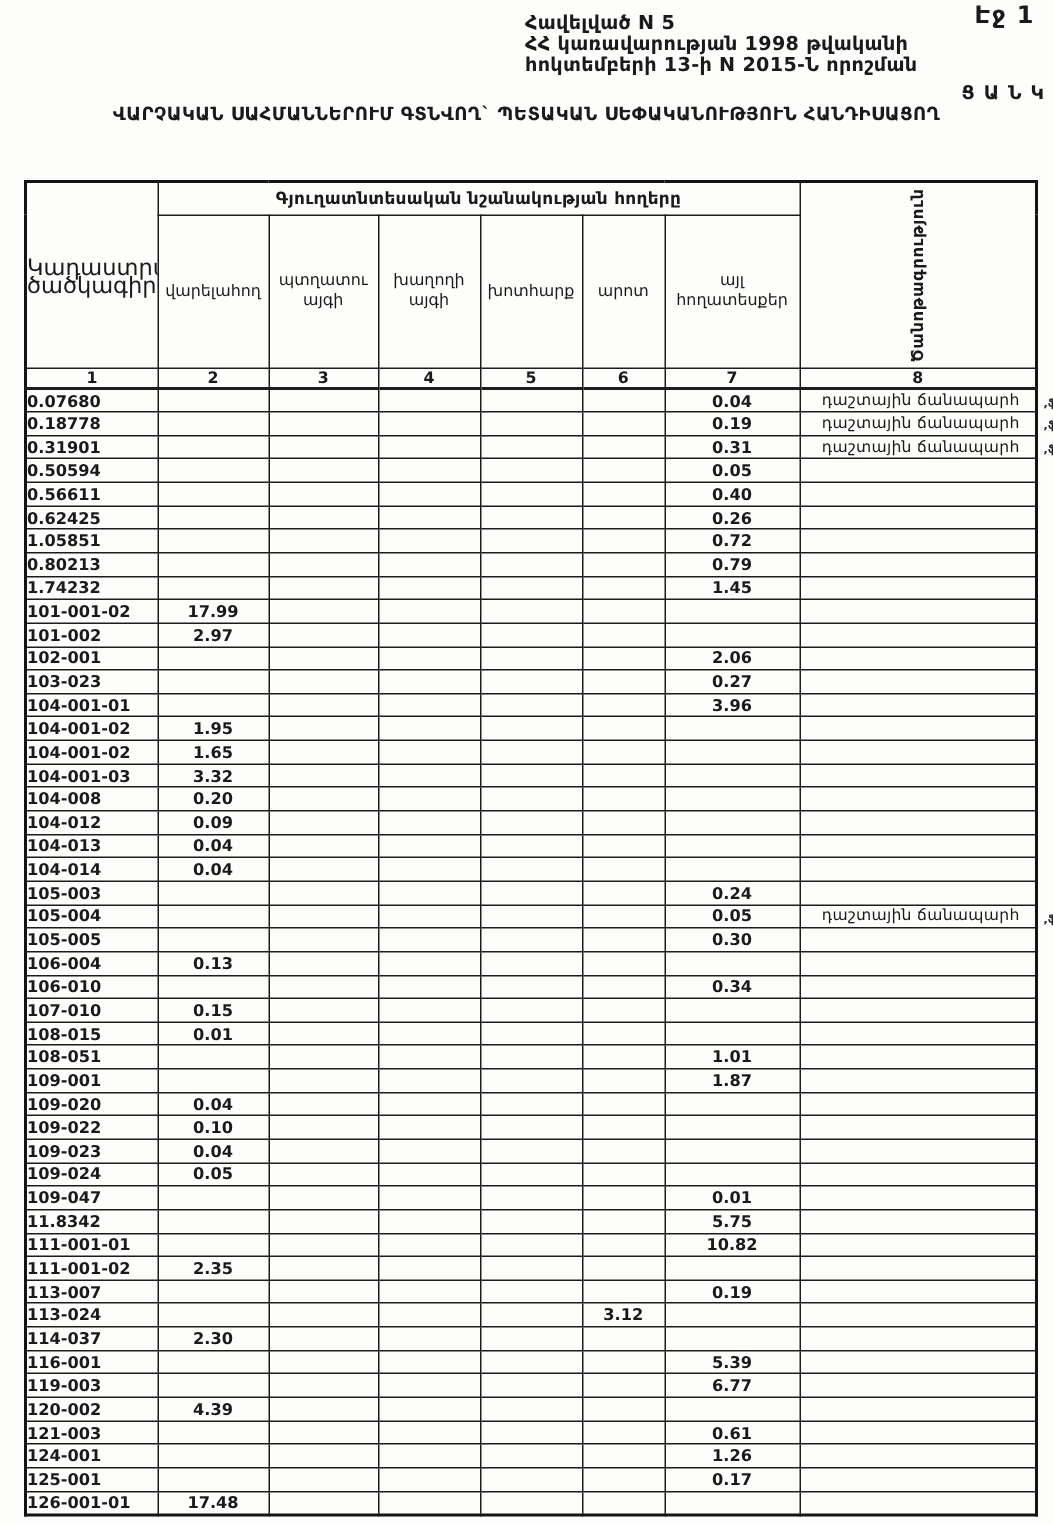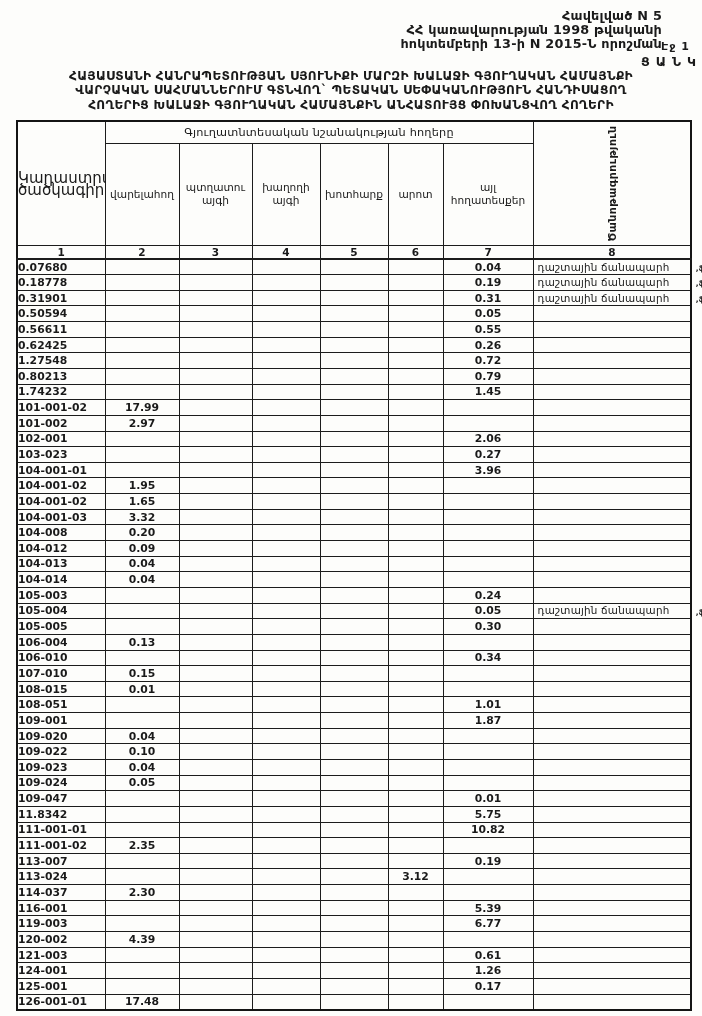--- a/index.html
+++ b/index.html
@@ -8,25 +8,25 @@
     position:relative;
     width:702px;height:1016px;
     margin:0 auto;
     background:#fdfdfb;
     font-family:"DejaVu Sans",sans-serif;
     color:#1a1a1a;
     overflow:hidden;
   }
   .page-label{
     position:absolute;top:0px;right:12px;
-    font-size:11px;font-weight:bold;letter-spacing:1px;margin-top:40px;
+    font-size:16px;font-weight:bold;letter-spacing:1px;
   }
   .appendix{
     position:absolute;top:9px;left:350px;width:312px;
-    text-align:right;font-size:12.8px;font-weight:bold;line-height:14px;
+    text-align:left;font-size:12.8px;font-weight:bold;line-height:14px;
     letter-spacing:0.2px;
   }
   .doc-heading{
     position:absolute;top:54px;left:0;width:100%;
     text-align:right;font-size:12.6px;font-weight:bold;letter-spacing:6px;
   }
   .doc-title{
     position:absolute;top:69px;left:0;width:100%;
     text-align:center;font-size:12.1px;font-weight:bold;line-height:14.4px;
     letter-spacing:0.3px;
@@ -44,21 +44,21 @@
     vertical-align:middle;
   }
   tr.group-row{height:22px;}
   tr.sub-row{height:101px;}
   tr.num-row{height:13px;}
   tbody.data tr{height:15.65px;}
   th.cadastral{
     font-size:15px;font-weight:normal;line-height:12px;text-align:center;margin-top:37px;
   }
   th.group{
-    font-size:11.3px;font-weight:normal;text-align:center;
+    font-size:11.3px;font-weight:bold;text-align:center;
     border-bottom-width:2px;
     letter-spacing:0.2px;
   }
   th.sub{
     font-size:10.6px;font-weight:normal;text-align:center;line-height:13px;
   }
   th.note-col{vertical-align:middle;}
   th.note-col .vwrap{
     display:flex;align-items:center;justify-content:center;height:123px;
   }
@@ -69,21 +69,21 @@
   tr.num-row td{
     font-size:10.5px;font-weight:bold;text-align:center;line-height:12px;
     border-bottom-width:2px;
   }
   tbody.data td{
     font-size:10.8px;font-weight:bold;line-height:13px;
   }
   tbody.data td.code{}
   tbody.data td.val{text-align:center;}
   tbody.data td.note{
-    text-align:left;font-weight:normal;font-size:10.4px;
+    text-align:center;font-weight:normal;font-size:10.4px;
     padding-left:4px;position:relative;
     letter-spacing:0.2px;
     overflow:visible;
   }
   .margin-mark{
     position:absolute;right:-15px;top:2px;
     font-size:7.5px;font-weight:bold;color:#222;
   }
 </style>
 </head>
@@ -95,23 +95,21 @@
 
   <div class="appendix">
     <div>Հավելված N 5</div>
     <div>ՀՀ կառավարության 1998 թվականի</div>
     <div>հոկտեմբերի 13-ի N 2015-Ն որոշման</div>
   </div>
 
   <div class="doc-heading">ՑԱՆԿ</div>
 
   <div class="doc-title">
-    <div>ՀԱՅԱՍՏԱՆԻ ՀԱՆՐԱՊԵՏՈՒԹՅԱՆ ՍՅՈՒՆԻՔԻ ՄԱՐԶԻ ԽԱԼԱՋԻ ԳՅՈՒՂԱԿԱՆ ՀԱՄԱՅՆՔԻ</div>
     <div>ՎԱՐՉԱԿԱՆ ՍԱՀՄԱՆՆԵՐՈՒՄ ԳՏՆՎՈՂ` ՊԵՏԱԿԱՆ ՍԵՓԱԿԱՆՈՒԹՅՈՒՆ ՀԱՆԴԻՍԱՑՈՂ</div>
-    <div>ՀՈՂԵՐԻՑ ԽԱԼԱՋԻ ԳՅՈՒՂԱԿԱՆ ՀԱՄԱՅՆՔԻՆ ԱՆՀԱՏՈՒՅՑ ՓՈԽԱՆՑՎՈՂ ՀՈՂԵՐԻ</div>
   </div>
 
   <div class="tbl-wrap">
     <table class="main">
       <colgroup>
         <col style="width:88px">
           <col style="width:74px">
           <col style="width:73px">
         <col style="width:68px">
           <col style="width:68px">
@@ -189,35 +187,35 @@
             <td class="val">0.05</td>
             <td class="note"></td>
           </tr>
           <tr>
             <td class="code">0.56611</td>
             <td class="val"></td>
             <td class="val"></td>
             <td class="val"></td>
             <td class="val"></td>
             <td class="val"></td>
-            <td class="val">0.55</td>
+            <td class="val">0.40</td>
             <td class="note"></td>
           </tr>
           <tr>
             <td class="code">0.62425</td>
             <td class="val"></td>
             <td class="val"></td>
             <td class="val"></td>
             <td class="val"></td>
             <td class="val"></td>
             <td class="val">0.26</td>
             <td class="note"></td>
           </tr>
           <tr>
-            <td class="code">1.27548</td>
+            <td class="code">1.05851</td>
             <td class="val"></td>
             <td class="val"></td>
             <td class="val"></td>
             <td class="val"></td>
             <td class="val"></td>
             <td class="val">0.72</td>
             <td class="note"></td>
           </tr>
           <tr>
             <td class="code">0.80213</td>

